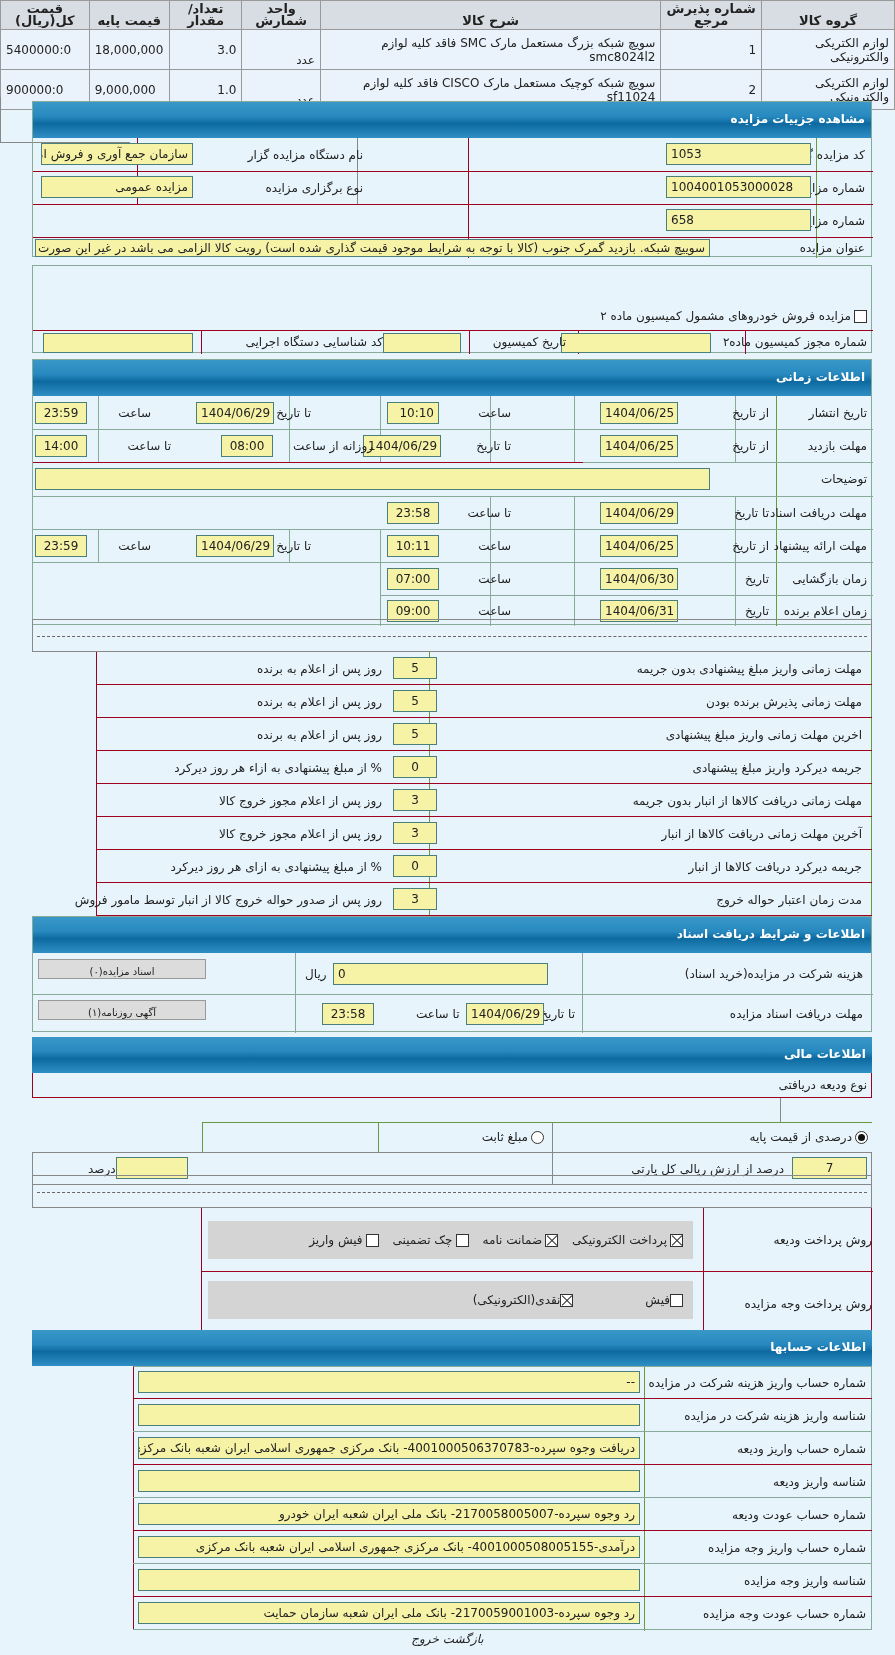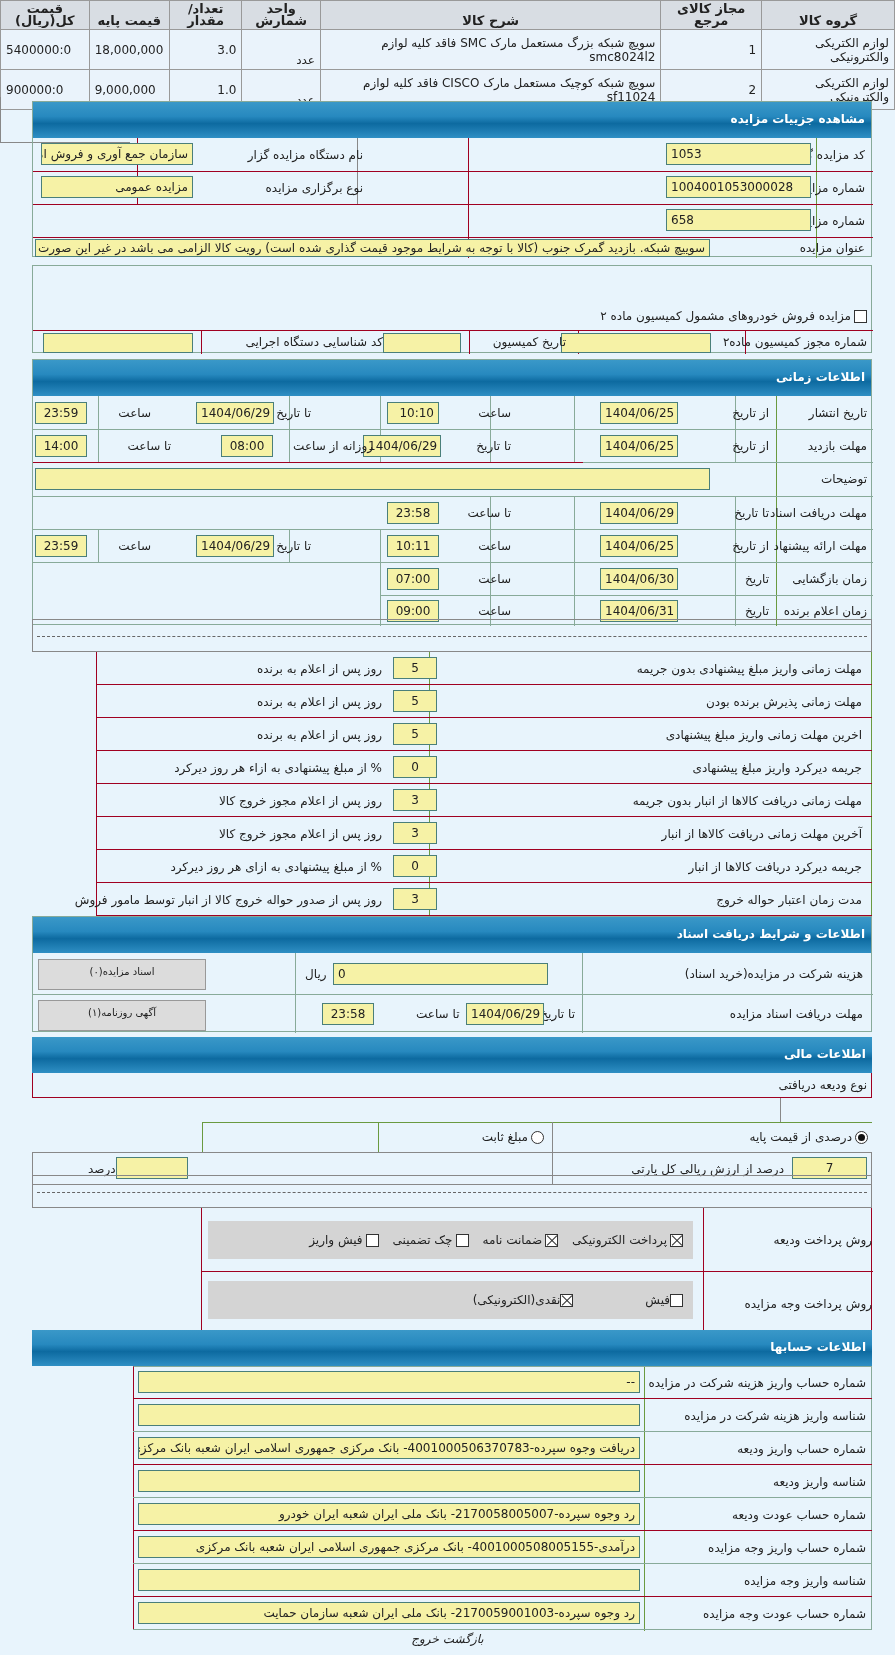--- a/index.html
+++ b/index.html
@@ -11,38 +11,38 @@
 .items td,.items th{border:1px solid #999;padding:2px 5px;font-weight:normal}
 .items th{background:#d8dde3;font-weight:bold;font-size:13px;height:24px;vertical-align:bottom;line-height:12px}
 .items td{height:40px;font-size:12px;vertical-align:middle}
 .num{text-align:left;direction:ltr}
 .section{position:absolute;left:32px;width:840px}
 .hdr{height:36px;background:linear-gradient(#3a98c8 0%,#2789bf 40%,#0d6aa0 60%,#2f8fc4 100%);color:#fff;font-weight:bold;font-size:12px;padding:8px 6px;line-height:18px}
 .box{background:#f6f2a6;border:1px solid #4a7f7a;height:22px;line-height:20px;padding:0 4px;font-size:12px;white-space:nowrap;overflow:hidden;text-align:left;direction:ltr}
 .rtlbox{direction:rtl;text-align:right}
 .lbl{font-size:12px;white-space:nowrap}
 .cell{position:absolute;display:flex;align-items:center}
-.btn{background:#dcdcdc;border:1px solid #999;font-size:10px;text-align:center;height:31px;line-height:24px}
+.btn{background:#dcdcdc;border:1px solid #999;font-size:10px;text-align:center;height:20px;line-height:24px}
 .chk{display:inline-block;width:13px;height:13px;border:1px solid #333;background:#fff;vertical-align:middle;position:relative;margin-left:3px}
 .chk.x::before,.chk.x::after{content:"";position:absolute;left:-1px;top:5px;width:14px;height:1px;background:#333;transform:rotate(45deg)}
 .chk.x::after{transform:rotate(-45deg)}
 .radio{display:inline-block;width:13px;height:13px;border:1px solid #333;border-radius:50%;background:#fff;vertical-align:middle;position:relative;margin-left:3px}
 .radio.on::after{content:"";position:absolute;left:2px;top:2px;width:7px;height:7px;border-radius:50%;background:#111}
 .vline{position:absolute;width:1px}
 .hline{position:absolute;height:1px}
 .dotted{position:absolute;border-top:1px dashed #666;height:0}
 </style>
 </head>
 <body>
 
 <table class="items">
   <tbody>
       <tr>
     <th style="width:132px">گروه کالا</th>
-    <th style="width:100px">مجاز کالای مرجع</th>
+    <th style="width:100px">شماره پذیرش مرجع</th>
     <th style="width:338px">شرح کالا</th>
     <th style="width:78px">واحد شمارش</th>
     <th style="width:72px">تعداد/مقدار</th>
     <th style="width:76px">قیمت پایه</th>
     <th style="width:88px">قیمت کل(ریال)</th>
   </tr>
   <tr>
     <td>لوازم الکتریکی والکترونیکی</td>
     <td>1</td>
     <td>سویچ شبکه بزرگ مستعمل مارک SMC فاقد کلیه لوازم smc8024l2</td>

